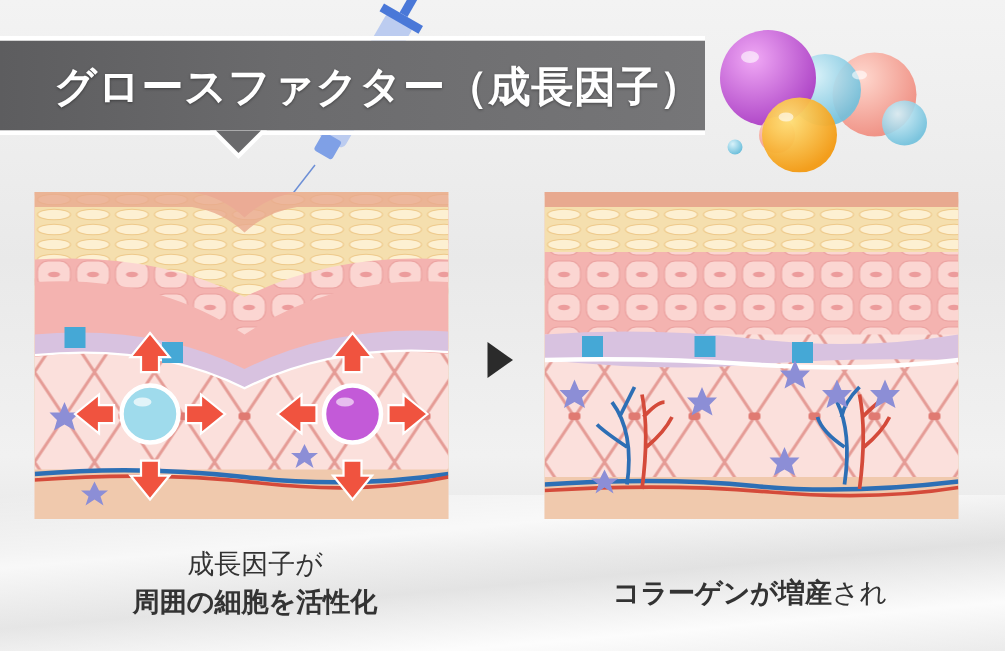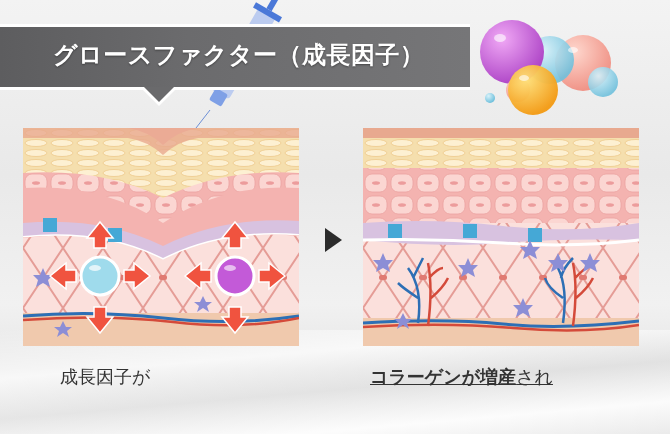--- a/index.html
+++ b/index.html
@@ -4,37 +4,37 @@
 <style>
   html,body{margin:0;padding:0;}
   body{width:670px;height:434px;overflow:hidden;position:relative;
     background:linear-gradient(180deg,#f3f3f3 0%,#e9e9e9 40%,#f1f1f1 70%,#e6e6e6 85%,#f2f2f2 100%);
     font-family:"DejaVu Sans","Liberation Sans",sans-serif;}
   .wave{position:absolute;left:0;right:0;top:330px;height:104px;
     background:linear-gradient(175deg,rgba(255,255,255,0) 0%,rgba(255,255,255,.7) 30%,rgba(220,220,220,.5) 55%,rgba(255,255,255,.8) 80%,rgba(230,230,230,.6) 100%);}
   .banner{position:absolute;left:0;top:24px;width:470px;height:66px;
     background:linear-gradient(90deg,#5d5d5f 0%,#6b6b6d 40%,#767678 100%);
     border-top:3px solid #fff;border-bottom:3px solid #fff;box-sizing:border-box;}
-  .banner-title{position:absolute;left:53px;top:12px;color:#fff;font-weight:bold;font-size:24px;letter-spacing:0.5px;
+  .banner-title{position:absolute;left:36px;top:12px;color:#fff;font-weight:bold;font-size:28px;letter-spacing:0.5px;
     text-shadow:0 1px 2px rgba(0,0,0,.4);white-space:nowrap;}
   .banner-pointer{position:absolute;left:140px;top:87px;width:0;height:0;
     border-left:19px solid transparent;border-right:19px solid transparent;border-top:19px solid #fff;}
   .banner-pointer-inner{position:absolute;left:144px;top:87px;width:0;height:0;
     border-left:15px solid transparent;border-right:15px solid transparent;border-top:15px solid #6a6a6c;}
   .syringe{position:absolute;left:170px;top:0;width:140px;height:160px;}
   .spheres{position:absolute;left:460px;top:10px;width:165px;height:105px;}
   .panel{position:absolute;top:128px;width:276px;height:218px;overflow:hidden;background:#f0c9ad;}
   .panel-left{left:23px;}
   .panel-right{left:363px;}
   .panel svg{display:block;}
   .arrow-next{position:absolute;left:325px;top:228px;width:0;height:0;
     border-top:12px solid transparent;border-bottom:12px solid transparent;border-left:17px solid #2b2b2b;}
-  .caption{position:absolute;color:#333;font-size:18px;line-height:25px;}
+  .caption{position:absolute;text-align:center;color:#333;font-size:18px;line-height:25px;}
   .caption-left{left:60px;width:220px;top:364px;}
-  .caption-right{left:370px;width:260px;top:364px;text-decoration:underline;}
+  .caption-right{left:370px;width:260px;top:383px;}
   .b{font-weight:bold;}
 </style>
 </head>
 <body>
 
 <div class="wave"></div>
 
 <svg class="syringe" viewBox="0 0 140 160">
   <line x1="40" y1="110" x2="5" y2="155" stroke="#6d8fd6" stroke-width="1"></line>
   <g transform="rotate(-60 70 60)">
@@ -172,16 +172,17 @@
       <polygon points="195,125 198,132 205,132 200,137 202,144 195,140 188,144 190,137 185,132 192,132"></polygon>
       <polygon points="227,125 230,132 237,132 232,137 234,144 227,140 220,144 222,137 217,132 224,132"></polygon>
       <polygon points="160,170 163,177 170,177 165,182 167,189 160,185 153,189 155,182 150,177 157,177"></polygon>
       <polygon points="40,185 43,191 49,191 44,195 46,201 40,197 34,201 36,195 31,191 37,191"></polygon>
     </g>
   </svg>
 </div>
 
 <div class="caption caption-left">
   <div>成長因子が</div>
+  <div class="b">周囲の細胞を活性化</div>
 </div>
 <div class="caption caption-right">
   <div><span class="b">コラーゲンが増産</span><span>され</span></div>
 </div>
 
 </body></html>

